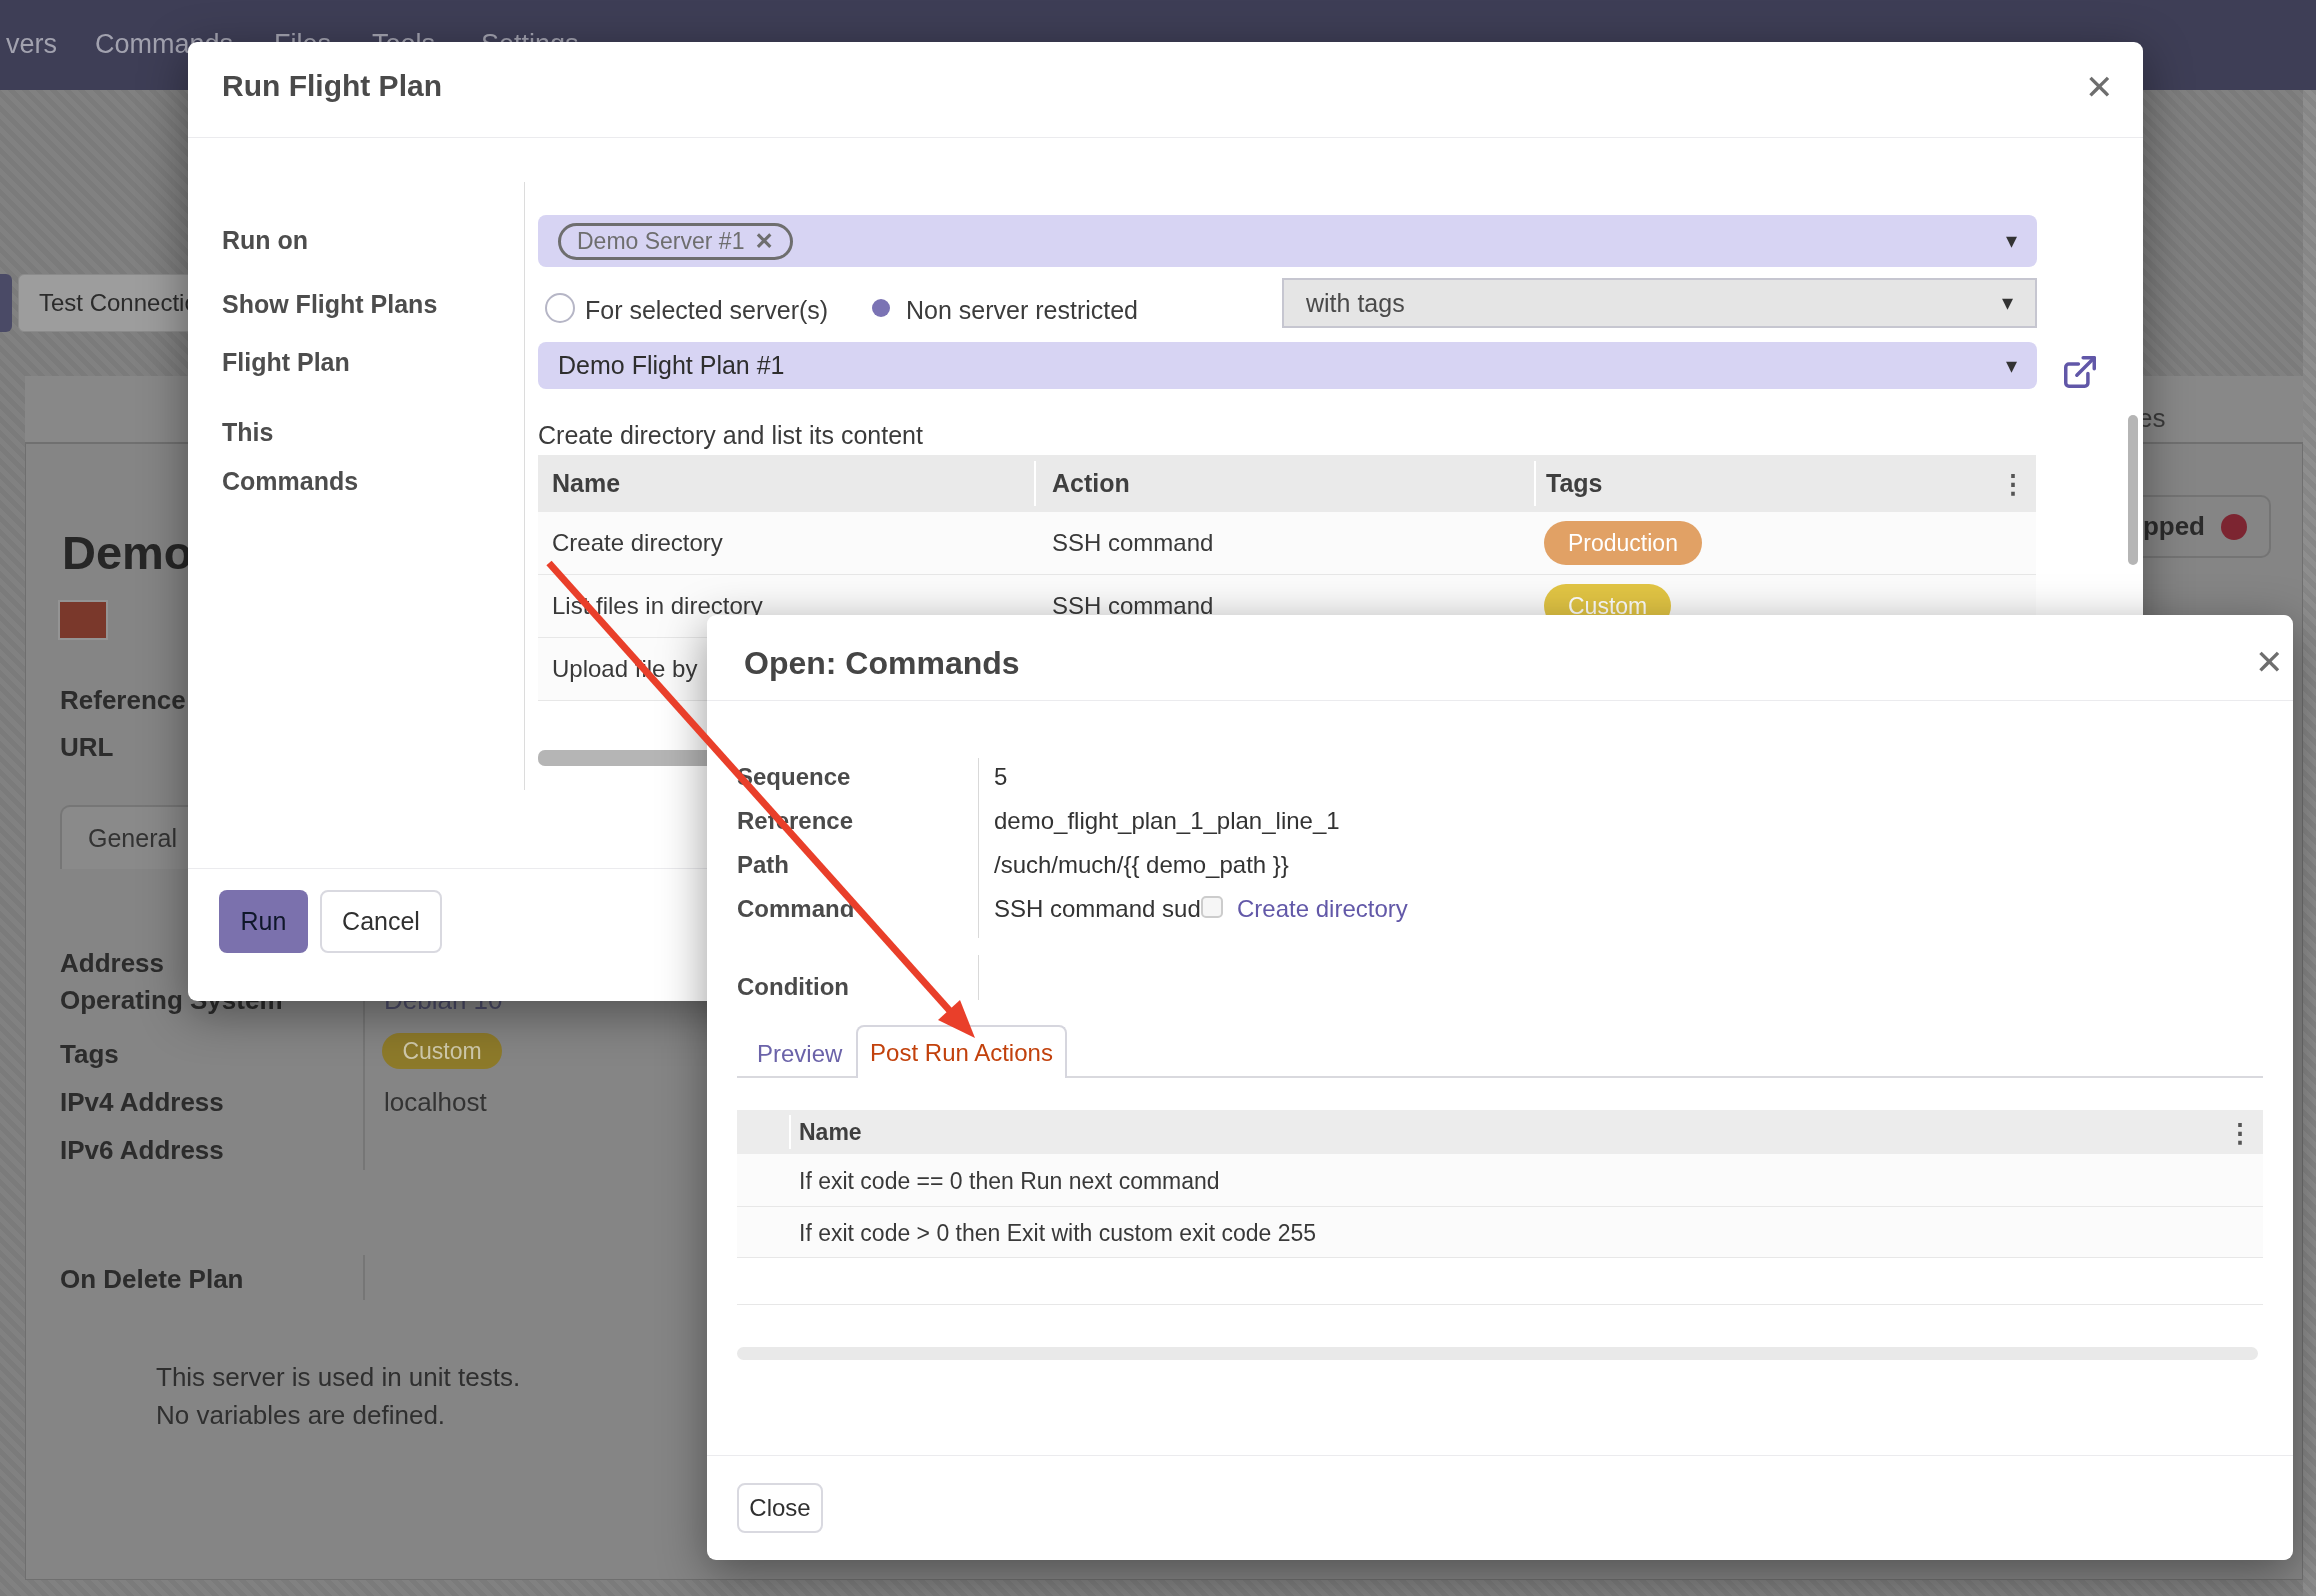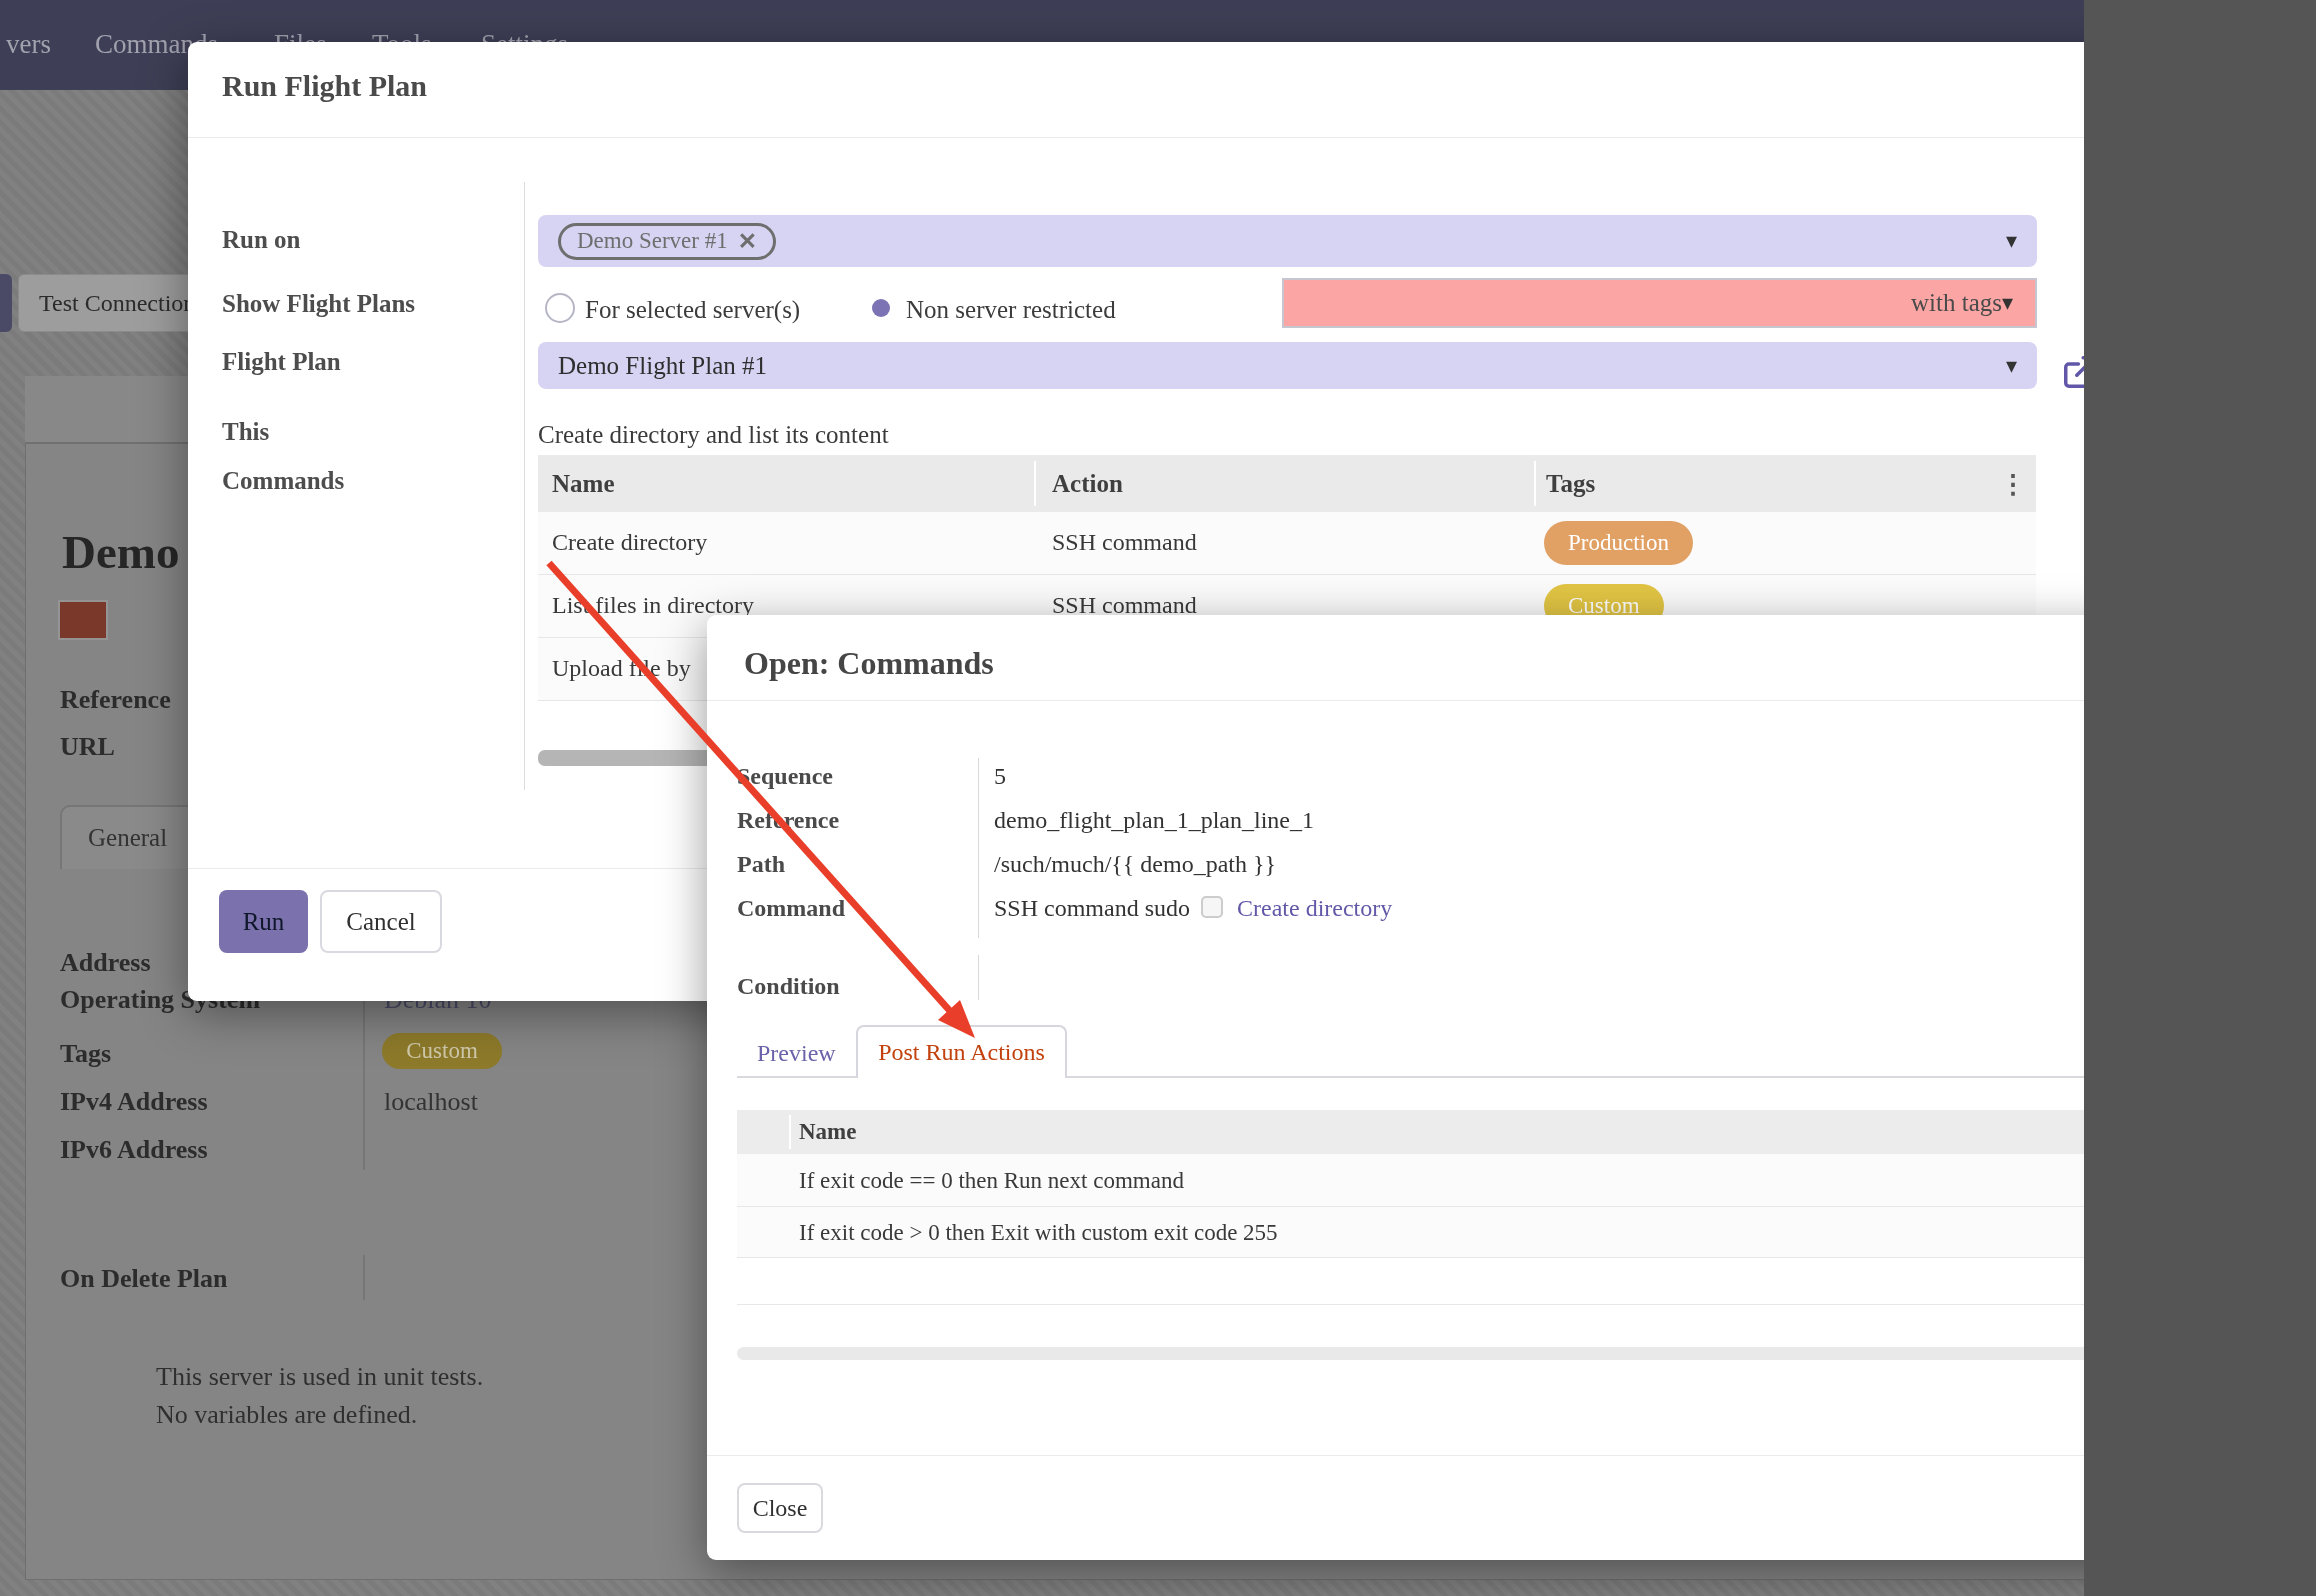--- a/index.html
+++ b/index.html
@@ -1,17 +1,17 @@
 <!DOCTYPE html>
 <html><head>
 <meta charset="utf-8">
 <style>
   html,body{margin:0;padding:0;background:#555;}
-  #stage{position:relative;width:2084px;height:1596px;overflow:hidden;
-         font-family:Liberation Serif, serif;background:#7d7d7d;}
+  #stage{position:relative;width:2316px;height:1596px;overflow:hidden;
+         font-family:Liberation Sans, sans-serif;background:#7d7d7d;}
   .abs{position:absolute;}
   
   .navbar{left:0;top:0;width:2316px;height:90px;background:#3e3e56;}
   .nav-item{top:29px;font-size:27px;color:#a2a2af;}
   .page-bg{left:0;top:90px;width:2316px;height:1506px;
     background:repeating-linear-gradient(45deg,#7b7b7b 0 5px,#818181 5px 10px);}
   .navy-chip{left:0;top:274px;width:12px;height:58px;background:#4a4a66;border-radius:0 6px 6px 0;}
   .test-conn{left:18px;top:274px;width:232px;height:58px;background:#9d9d9d;border:1px solid #8b8b8b;
     border-radius:6px;display:flex;align-items:center;padding-left:20px;box-sizing:border-box;
     font-size:24px;color:#2b2b2b;white-space:nowrap;overflow:hidden;}
@@ -44,22 +44,22 @@
   .hdiv{height:1px;background:#ebebee;}
   .flabel{font-size:25px;font-weight:bold;color:#4d4d4d;white-space:nowrap;}
   .vsep{width:1px;background:#dcdcdc;}
   .lav-field{background:#d7d4f3;border-radius:8px;display:flex;align-items:center;box-sizing:border-box;}
   .tagpill{border:3px solid #6e6e6e;border-radius:999px;display:inline-flex;align-items:center;gap:10px;
     padding:2px 16px;font-size:23px;color:#6e6e6e;white-space:nowrap;background:transparent;}
   .caret{font-size:22px;color:#333;}
   .radio-off{width:30px;height:30px;border-radius:50%;border:2px solid #b6b6c6;background:#fff;box-sizing:border-box;}
   .radio-on{width:18px;height:18px;border-radius:50%;background:#7b73b4;}
   .radio-lbl{font-size:25px;color:#3c3c3c;white-space:nowrap;}
-  .select-box{background:#fca5a5;border:2px solid #c6c6d0;border-radius:0;display:flex;align-items:center;
-    justify-content:flex-end;padding:0 22px;box-sizing:border-box;font-size:25px;color:#4a4a4a;}
+  .select-box{background:#e5e5e5;border:2px solid #c6c6d0;border-radius:0;display:flex;align-items:center;
+    justify-content:space-between;padding:0 22px;box-sizing:border-box;font-size:25px;color:#4a4a4a;}
   .tbl-hdr{background:#eaeaea;display:flex;align-items:center;}
   .tbl-hdr .h{font-size:25px;font-weight:bold;color:#3f3f3f;position:absolute;white-space:nowrap;}
   .kebab{font-size:26px;color:#555;font-weight:bold;}
   .tbl-row{background:#fbfbfb;border-bottom:1px solid #e7e7e7;box-sizing:border-box;}
   .cell{position:absolute;font-size:24px;color:#393939;white-space:nowrap;}
   .badge{position:absolute;height:44px;border-radius:22px;display:flex;align-items:center;justify-content:center;
     color:#fff;font-size:23px;padding:0 24px;box-sizing:border-box;white-space:nowrap;}
   .btn{border-radius:8px;display:flex;align-items:center;justify-content:center;font-size:25px;box-sizing:border-box;cursor:pointer;}
   .btn-primary{background:#7b71ad;color:#0f172a;}
   .btn-plain{background:#fff;border:2px solid #d9d9e0;color:#303030;}

